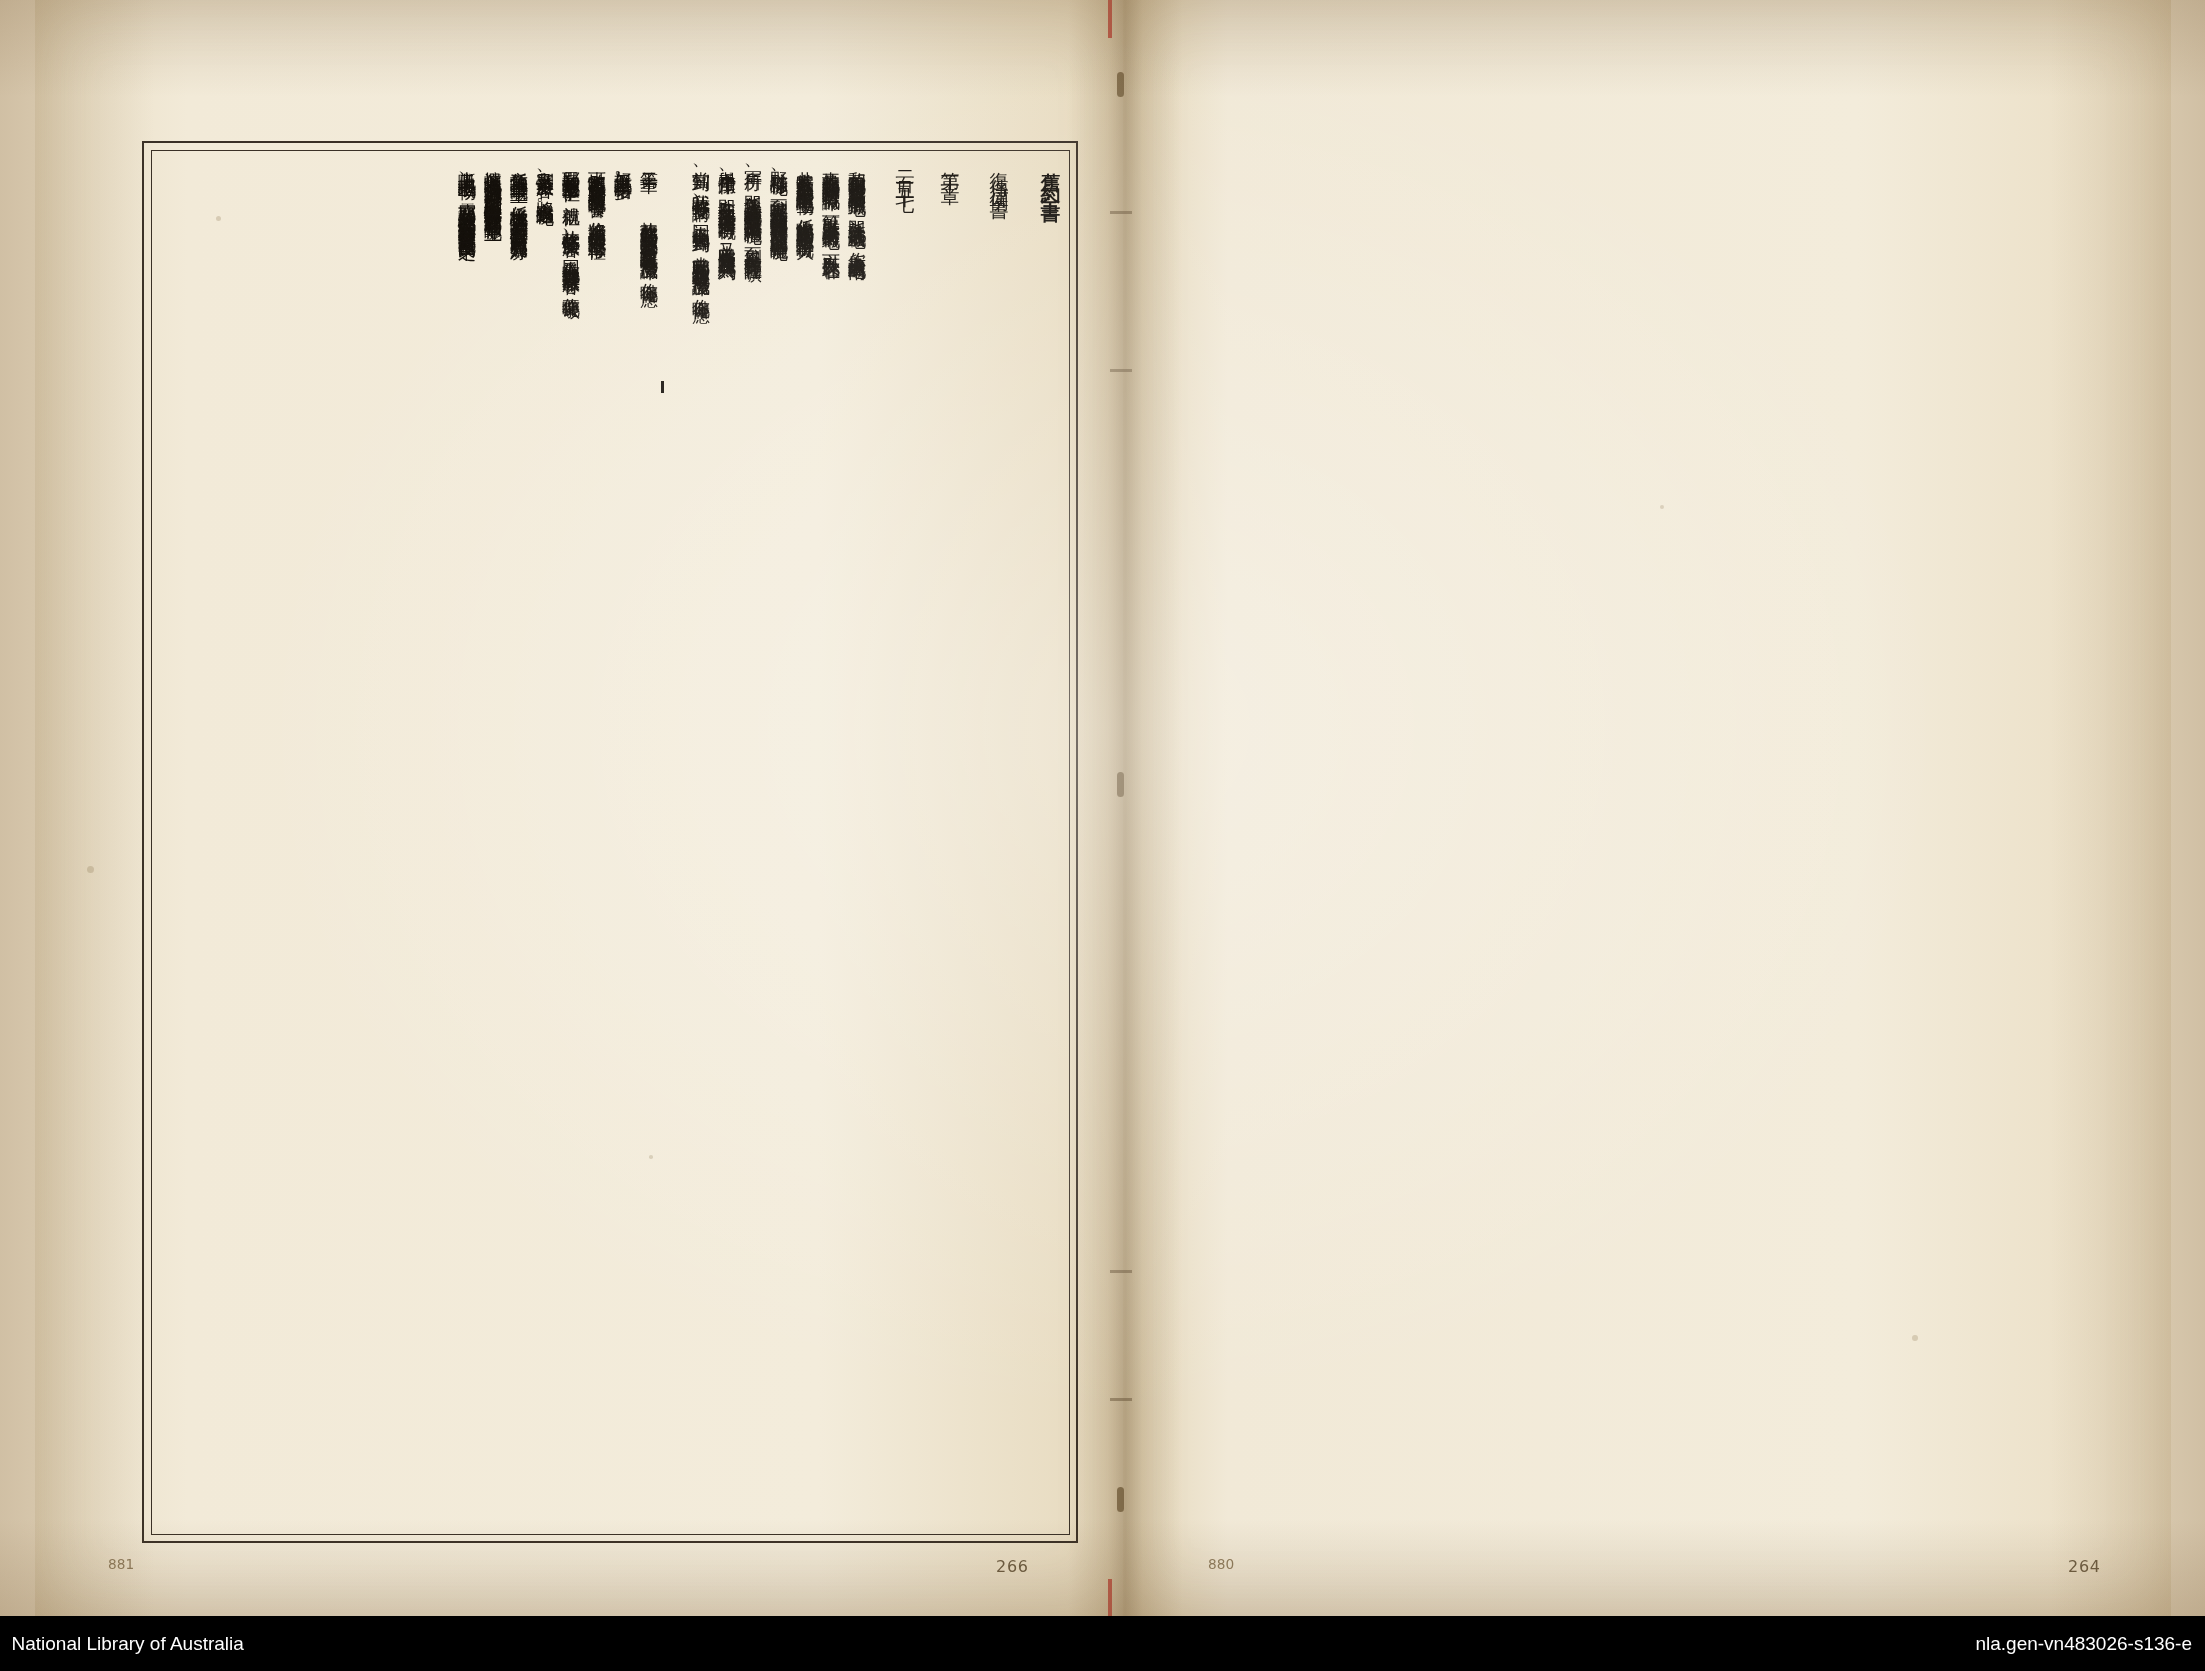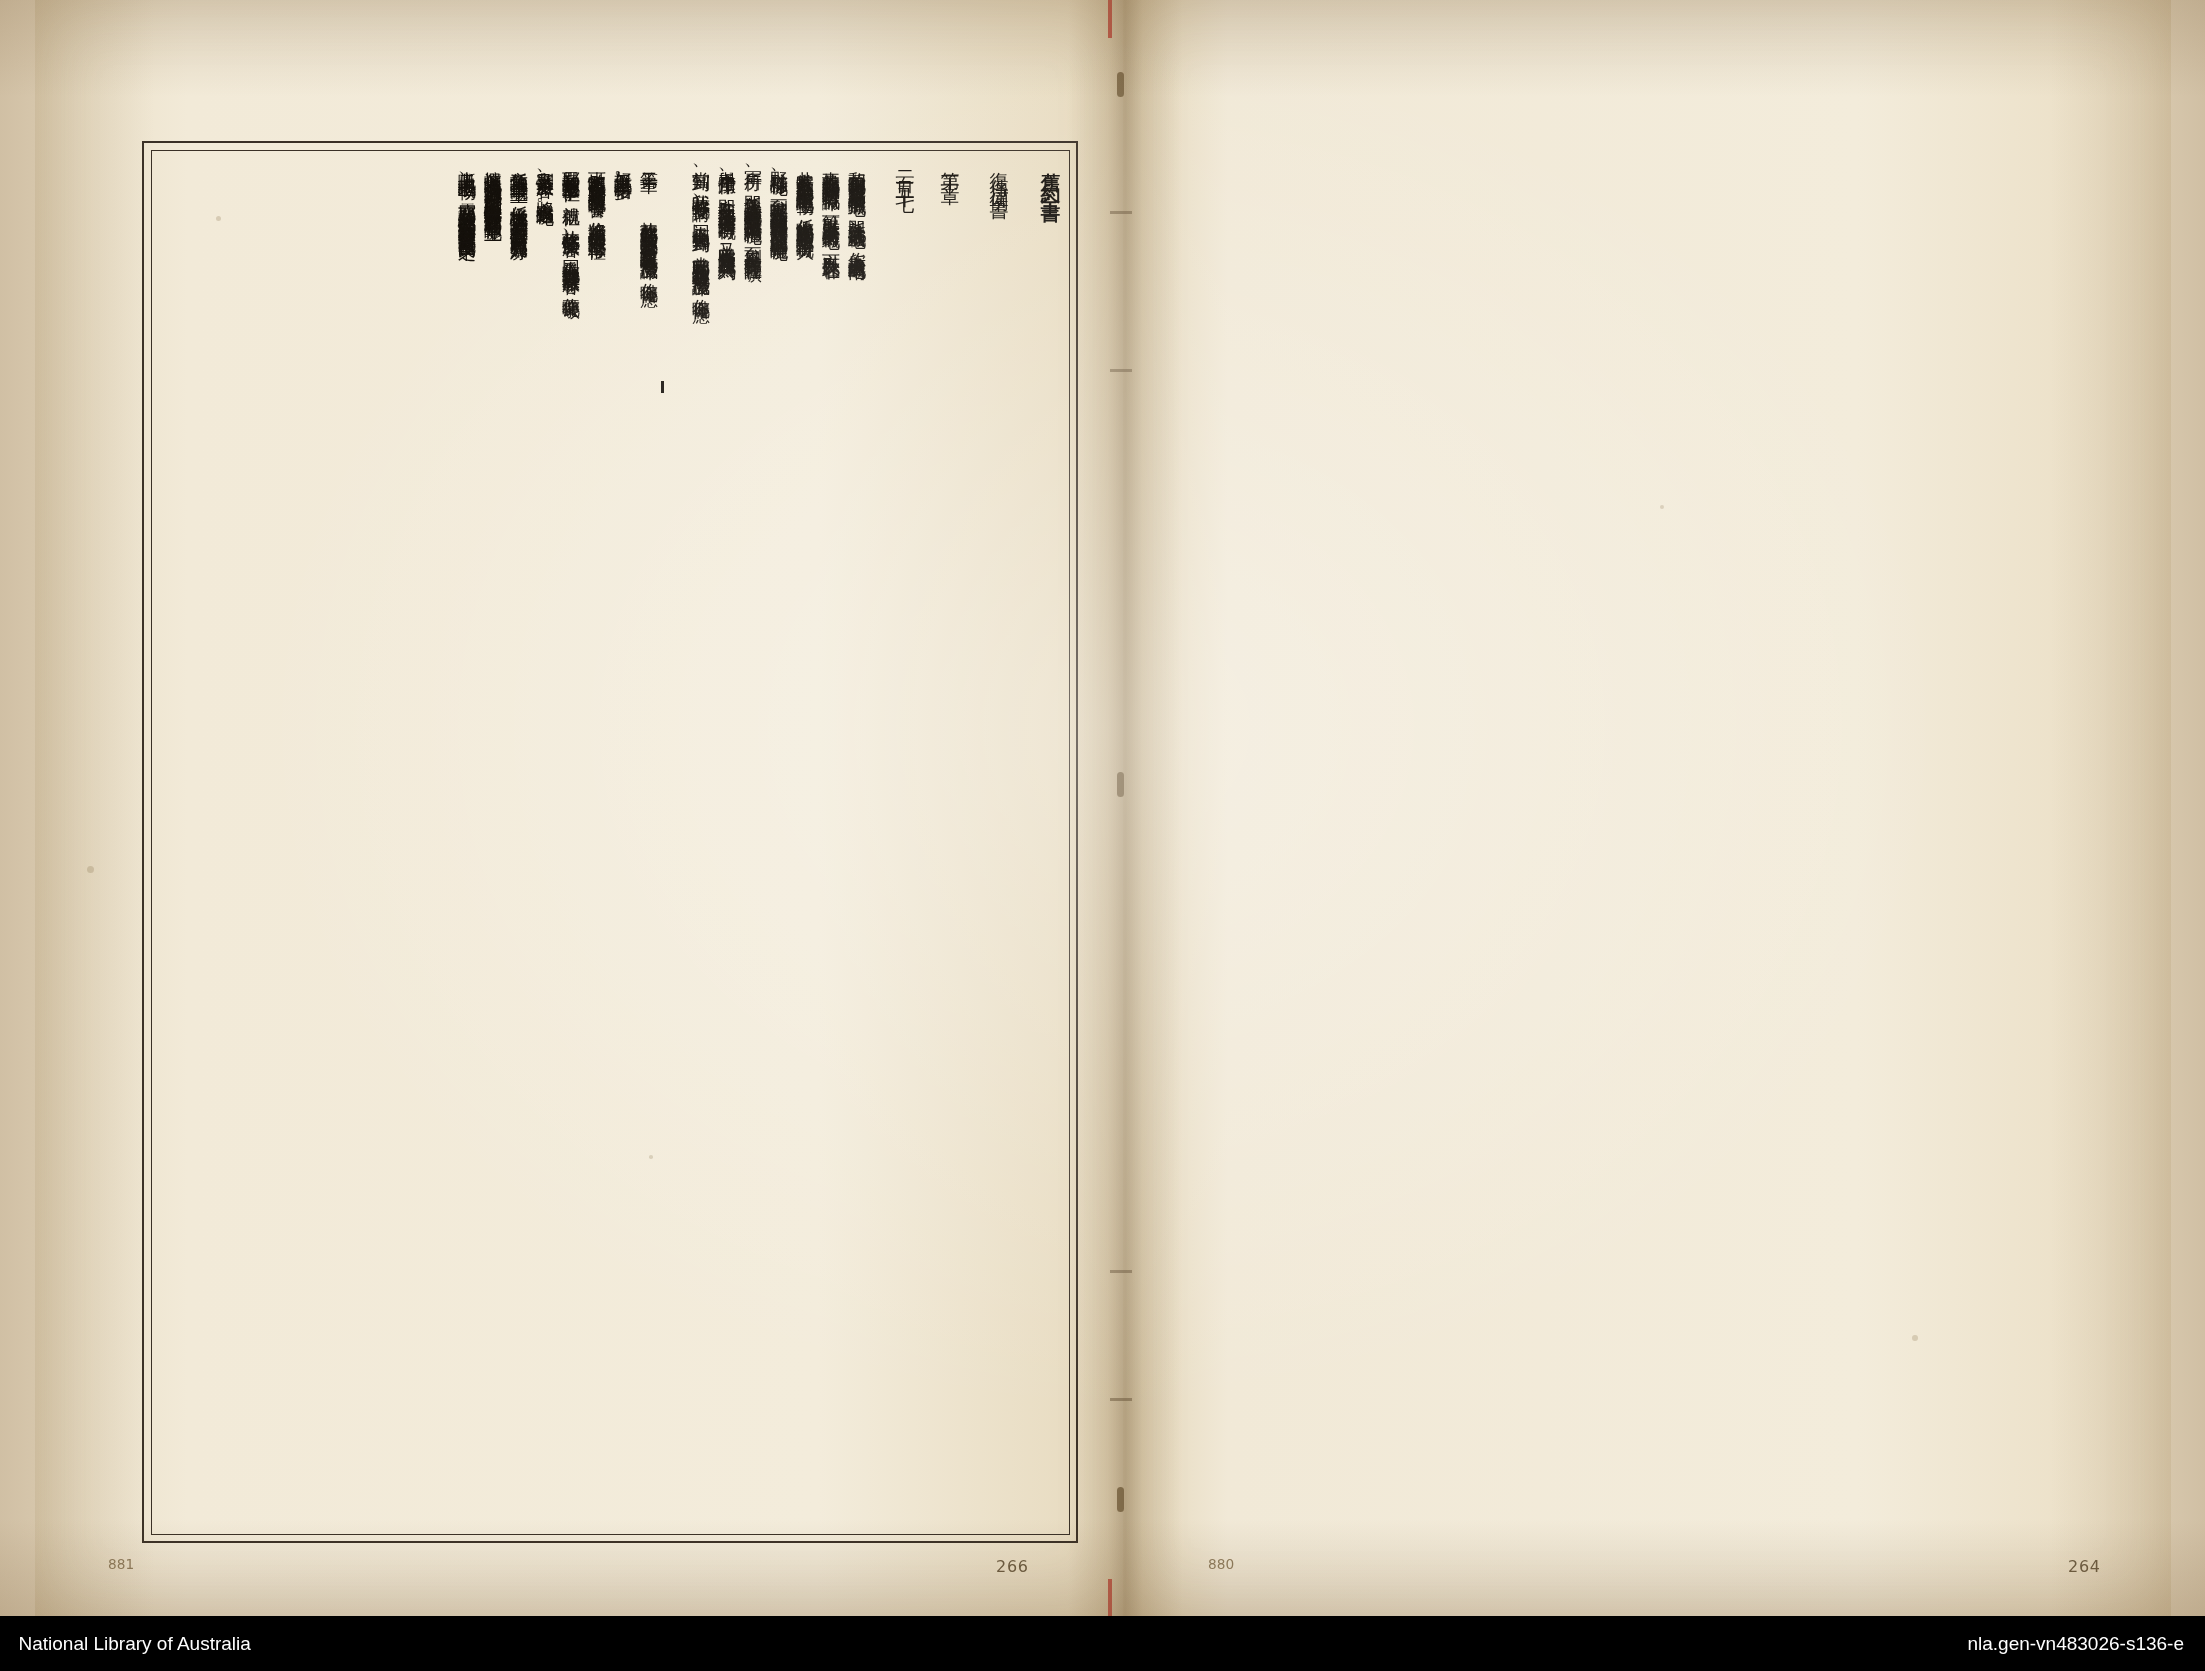--- a/index.html
+++ b/index.html
@@ -204,25 +204,24 @@
     height: 55px;
     background: #000000;
     color: #ffffff;
     font-family: "Liberation Sans", sans-serif;
     font-size: 19px;
   }
   #credit-left {
     position: absolute;
     left: 11.5px;
     top: 17.3px;
-    margin-left: 7px;
   }
   #credit-right {
     position: absolute;
-    right: 21px;
+    right: 13px;
     top: 17.3px;
   }
 
   
   .speck {
     position: absolute;
     border-radius: 50%;
     background: rgba(120,95,55,0.22);
     z-index: 35;
     pointer-events: none;

